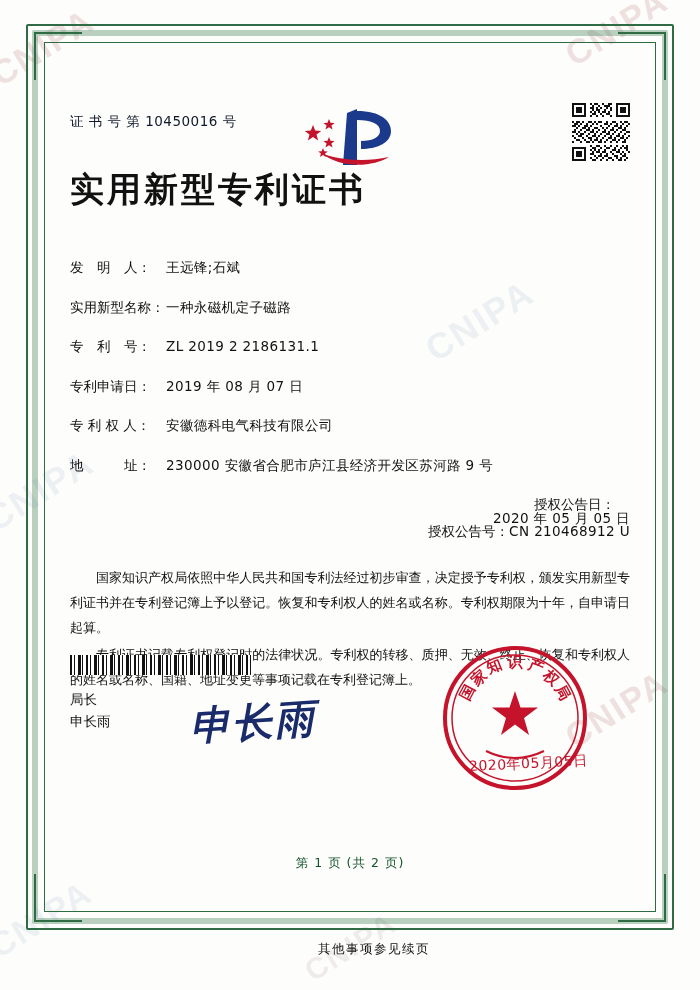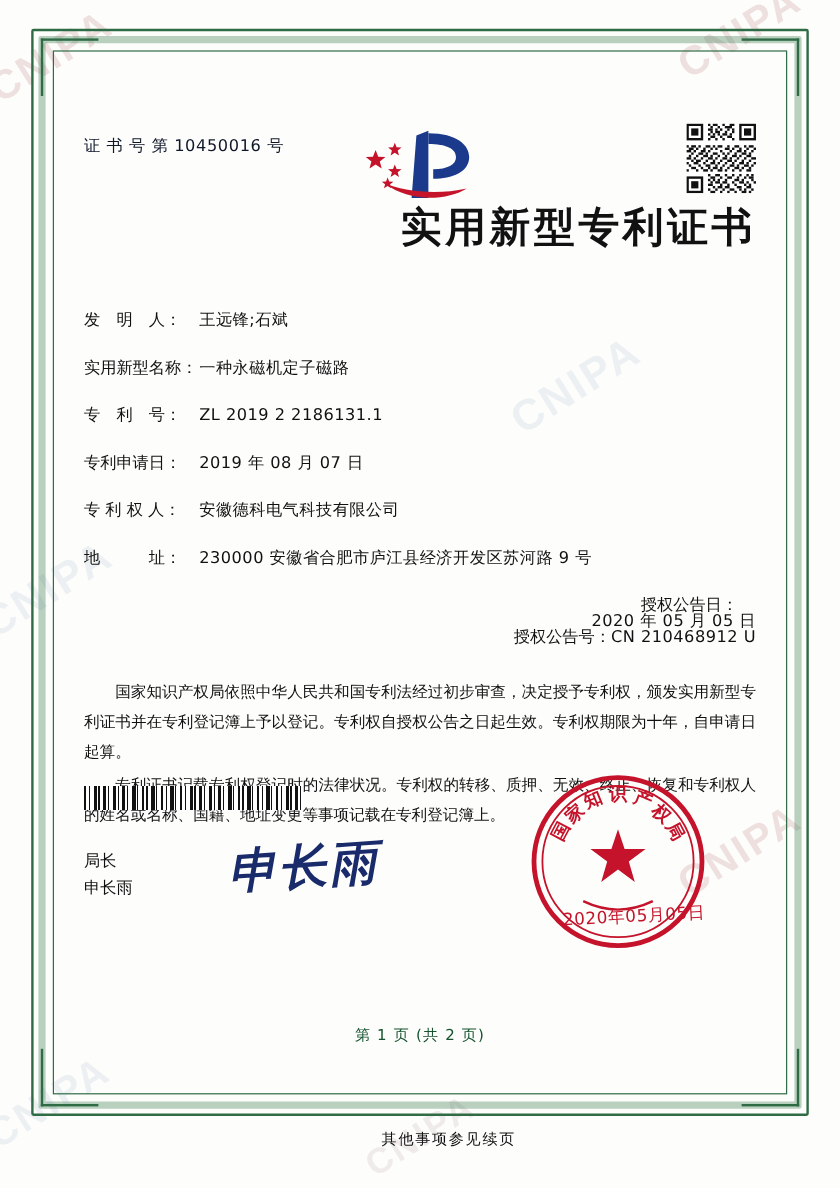--- a/index.html
+++ b/index.html
@@ -93,21 +93,21 @@
   
   .logo {
     position: absolute;
     left: 50%;
     transform: translateX(-50%);
     top: 8px;
     width: 130px; height: 70px;
   }
 
   .title {
-    text-align: right;
+    text-align: left;
     font-family: "DejaVu Sans", sans-serif;
     font-weight: bold;
     font-size: 34px;
     letter-spacing: 3px;
     color: #111;
     margin-top: 36px;
   }
 
   .fields {
     margin-top: 48px;
@@ -170,21 +170,21 @@
       #111 8px, #111 11px,
       #fff 11px, #fff 12px,
       #111 12px, #111 13px,
       #fff 13px, #fff 16px
     );
   }
 
   
   .sig-block {
     position: absolute;
-    left: 0; top: 612px;
+    left: 0; top: 593px;
     font-size: 13.5px;
     line-height: 22px;
     color: #111;
   }
   .sig-script {
     position: absolute;
     left: 120px; top: 600px;
     font-family: "DejaVu Serif", serif;
     font-style: italic;
     font-weight: bold;
@@ -504,21 +504,21 @@
         <span class="f-value">2020 年 05 月 05 日</span>
         <span class="col-right">
           <span class="f-label">授权公告号：</span>
           <span class="f-value mono">CN 210468912 U</span>
         </span>
       </div>
 
     </div>
 
     <div class="paras">
-      <p>国家知识产权局依照中华人民共和国专利法经过初步审查，决定授予专利权，颁发实用新型专利证书并在专利登记簿上予以登记。专利权自授权公告之日起生效。专利权期限为十年，自申请日起算。</p>
+      <p>国家知识产权局依照中华人民共和国专利法经过初步审查，决定授予专利权，颁发实用新型专利证书并在专利登记簿上予以登记。恢复和专利权人的姓名或名称。专利权期限为十年，自申请日起算。</p>
       <p>专利证书记载专利权登记时的法律状况。专利权的转移、质押、无效、终止、恢复和专利权人的姓名或名称、国籍、地址变更等事项记载在专利登记簿上。</p>
     </div>
 
     <div class="barcode"></div>
 
     <div class="sig-block">
       <div>局长</div>
       <div>申长雨</div>
     </div>
     <div class="sig-script">申长雨</div>

